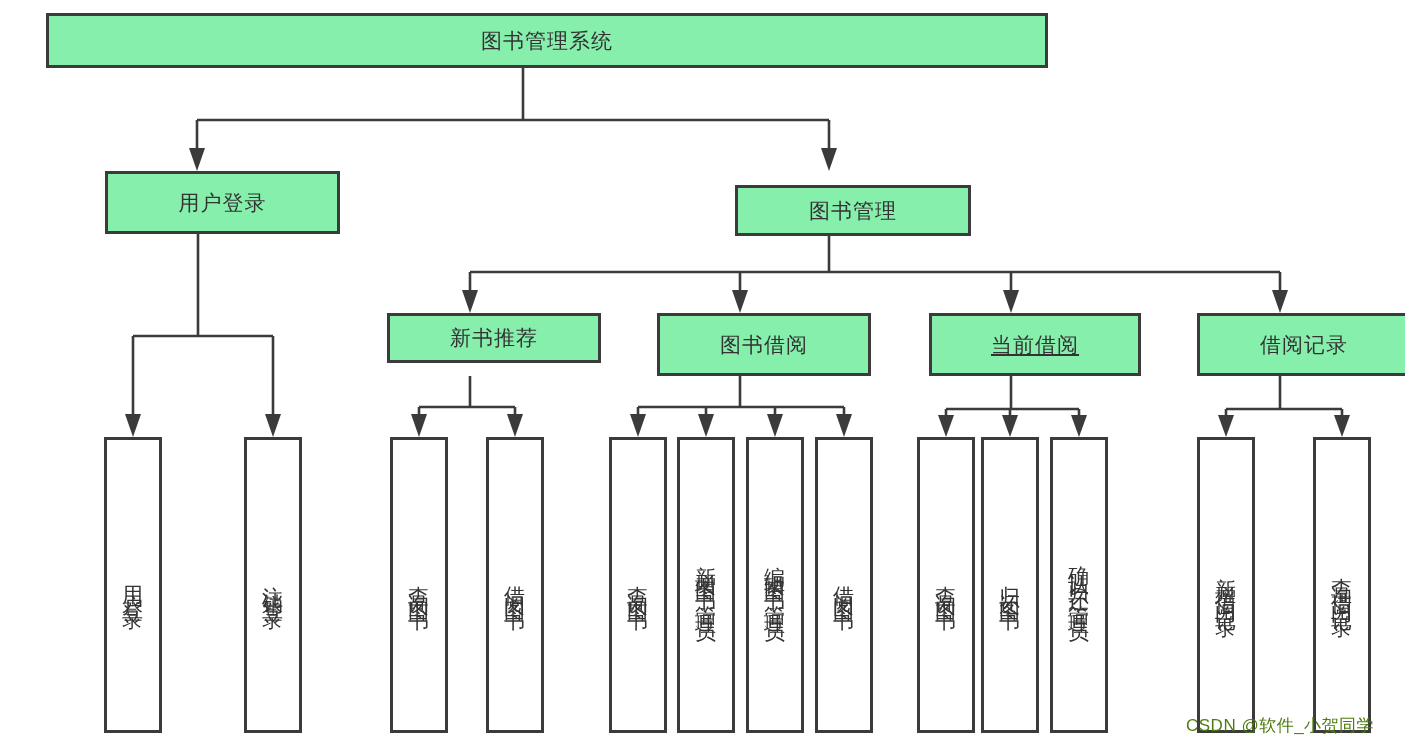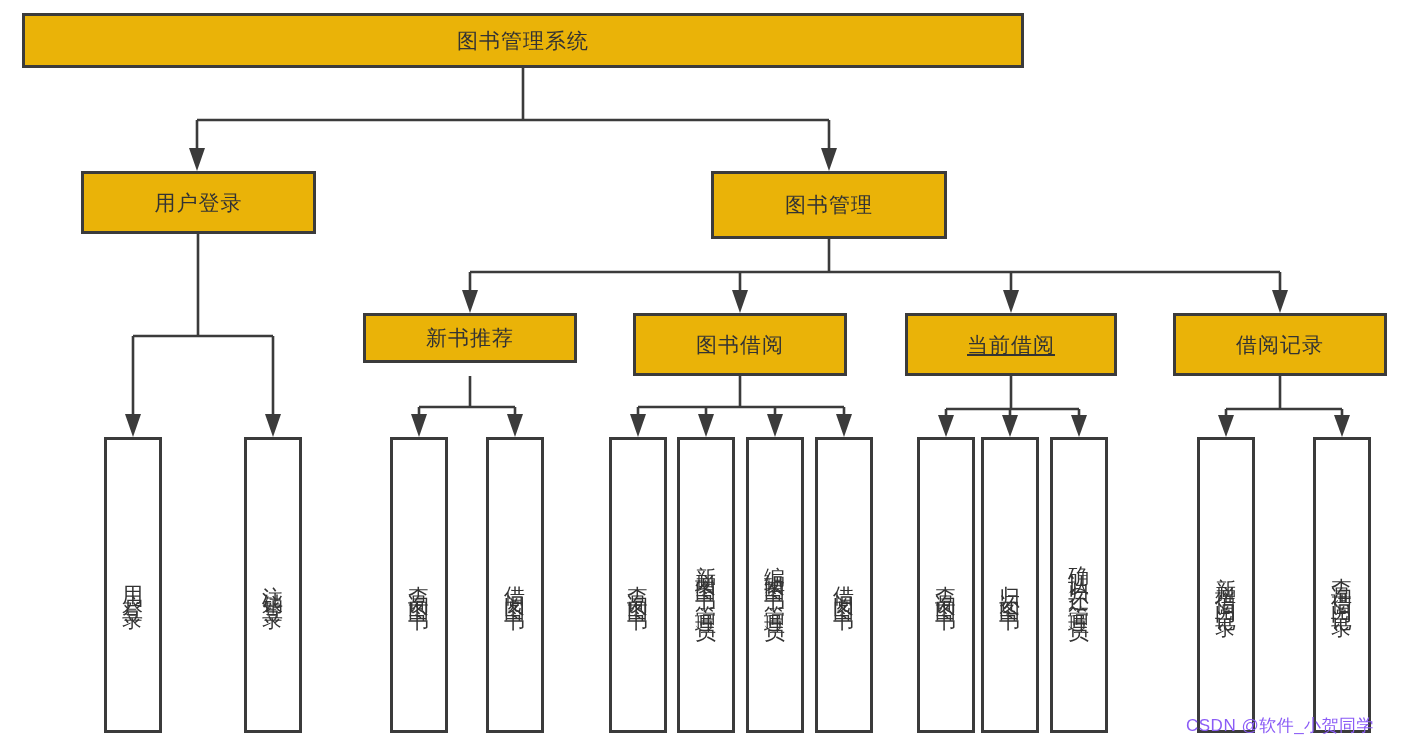--- a/index.html
+++ b/index.html
@@ -19,33 +19,34 @@
     position: absolute;
     left: 0; top: 0;
     width: 1405px;
     height: 747px;
     pointer-events: none;
   }
   .node {
     position: absolute;
     box-sizing: border-box;
     border: 3px solid #3b3b3b;
-    background: #eab308;
+    background: #86efac;
     display: flex;
     align-items: center;
     justify-content: center;
     color: #333333;
     font-size: 21px;
     letter-spacing: 1px;
     white-space: nowrap;
     z-index: 2;
+    margin-left: 24px;
   }
   .root-node    { left: 22px;   top: 13px;  width: 1002px; height: 55px; }
   .l2-user      { left: 81px;   top: 171px; width: 235px;  height: 63px; }
-  .l2-mgmt      { left: 711px;  top: 171px; width: 236px;  height: 68px; }
+  .l2-mgmt      { left: 711px;  top: 185px; width: 236px;  height: 51px; }
   .l3-rec       { left: 363px;  top: 313px; width: 214px;  height: 50px; }
   .l3-borrow    { left: 633px;  top: 313px; width: 214px;  height: 63px; justify-content: center; }
   .l3-current   { left: 905px;  top: 313px; width: 212px;  height: 63px; text-decoration: underline; }
   .l3-records   { left: 1173px; top: 313px; width: 214px;  height: 63px; }
 
   .leaf {
     position: absolute;
     box-sizing: border-box;
     top: 437px;
     width: 58px;
@@ -78,21 +79,21 @@
   .leaf-10 { left: 981px;  }
   .leaf-11 { left: 1050px; }
   .leaf-12 { left: 1197px; }
   .leaf-13 { left: 1313px; }
 
   .watermark {
     position: absolute;
     left: 1186px;
     top: 714px;
     font-size: 17px;
-    color: #8b5cf6;
+    color: #4d7c0f;
     letter-spacing: 0.5px;
     z-index: 5;
     white-space: nowrap;
   }
 
   line    { stroke: #3b3b3b; stroke-width: 2.6px; }
   polygon { fill: #3b3b3b; stroke: none; }
 </style>
 </head>
 <body>

